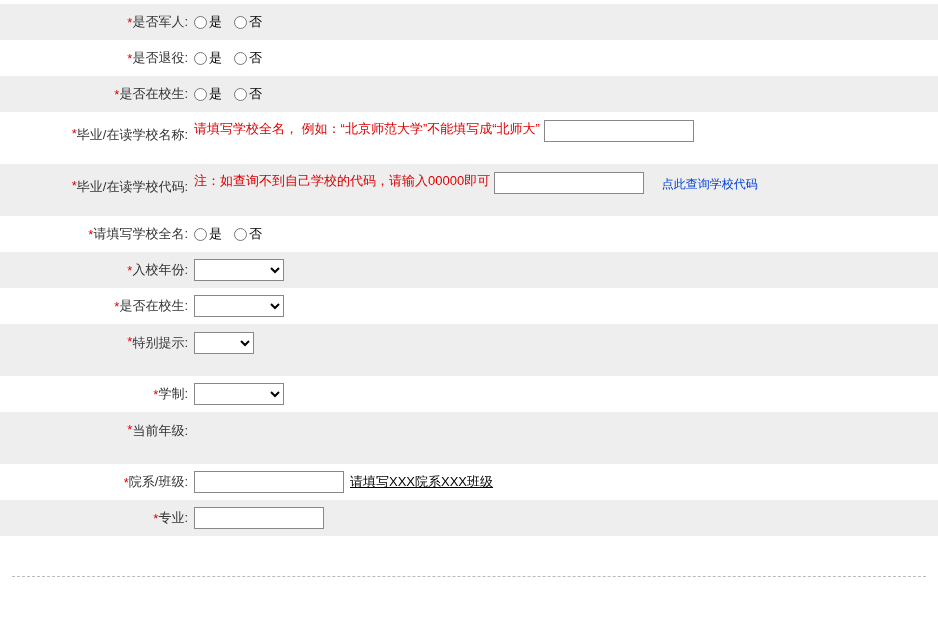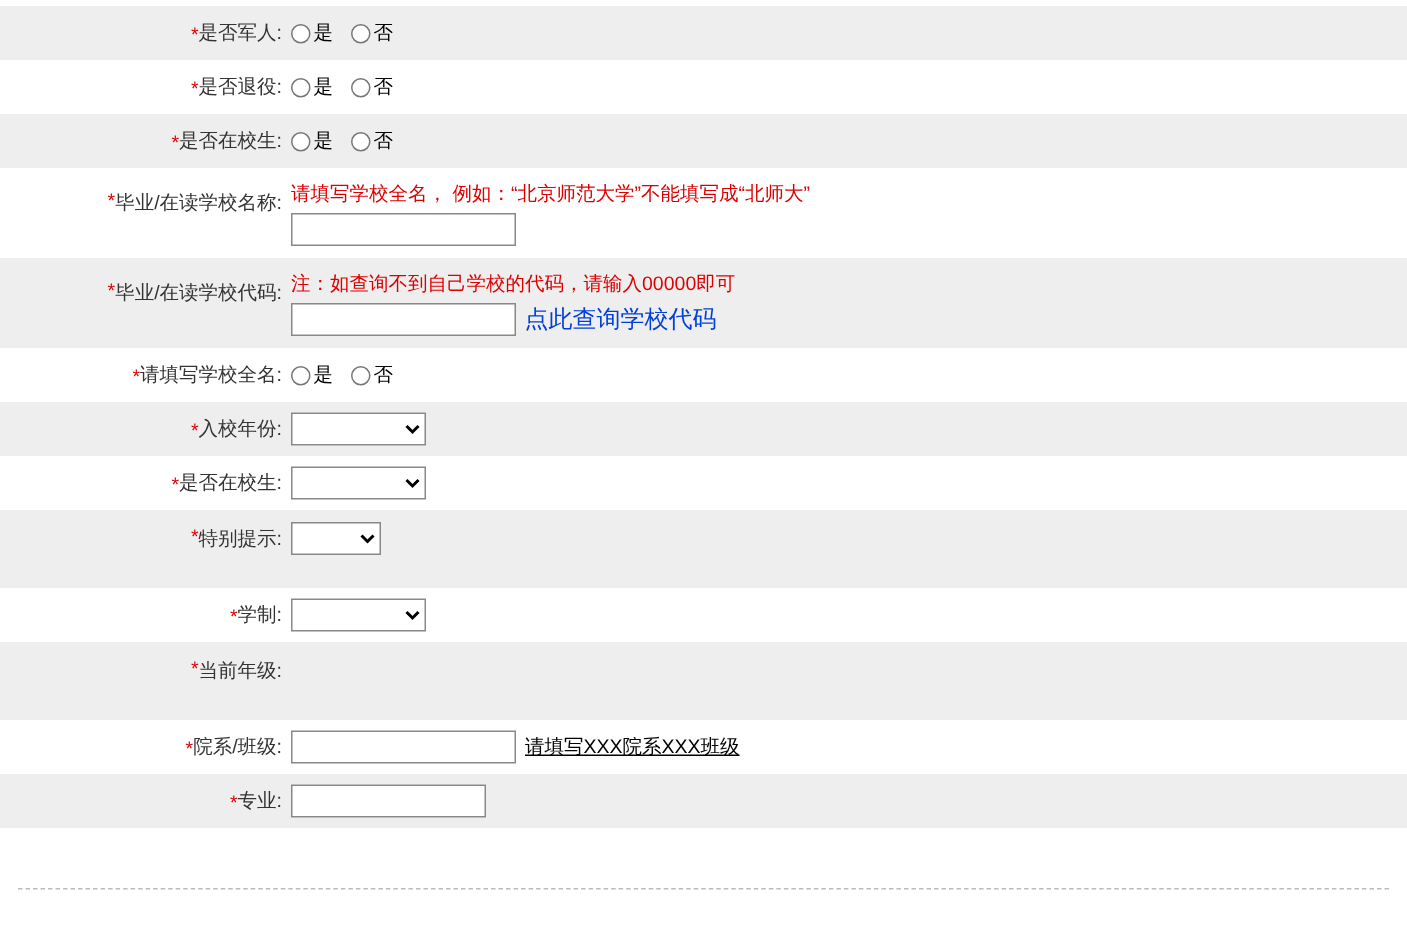--- a/index.html
+++ b/index.html
@@ -9,31 +9,31 @@
     .row.shaded { background: #eee; }
     .row.tall { min-height: 52px; align-items: flex-start; padding-top: 8px; padding-bottom: 8px; }
     .label-cell { width: 192px; text-align: right; padding-right: 4px; font-size: 13px; color: #333; display: flex; justify-content: flex-end; align-items: center; }
     .row.tall .label-cell { align-items: flex-start; padding-top: 6px; }
     .asterisk { color: #d00; }
     .value-cell { flex: 1; padding-left: 2px; display: flex; align-items: center; flex-wrap: wrap; }
     .row.tall .value-cell { align-items: flex-start; }
     .radio-wrap { display: inline-flex; align-items: center; margin-right: 12px; }
     .radio-wrap input { margin-right: 2px; }
     .red { color: #d00; }
-    .blue-link { color: #0040d8; font-size: 16px; cursor: pointer; margin-left: 2px; }
+    .blue-link { color: #0040d8; font-size: 12px; cursor: pointer; margin-left: 14px; }
     input[type=text] { border: 1px solid #888; height: 22px; padding: 0 4px; font-size: 13px; }
     select { border: 1px solid #888; height: 22px; min-width: 90px; font-size: 13px; background: #fff; }
     .select-short { min-width: 60px; width: 60px; }
     .select-mid { min-width: 90px; width: 90px; }
     .select-wide { min-width: 100px; width: 100px; }
     .hint-text { display: inline; line-height: 1.7; margin-left: 6px; }
     .divider-zone { height: 30px; }
     hr { border: none; border-top: 1px dashed #bbb; margin: 10px 12px; }
     .button-row { padding: 24px 0 0 106px; display: flex; gap: 26px; }
-    .stacked { display: flex; flex-direction: column; gap: 4px; }
+    .stacked { display: flex; flex-direction: row; gap: 4px; }
     .inline-note { margin-left: 6px; text-decoration: underline; }
   </style>
 </head>
 <body>
 
 <div class="form-wrap">
 
   <div class="row shaded">
     <div class="label-cell">
         <span class="asterisk">*</span>

